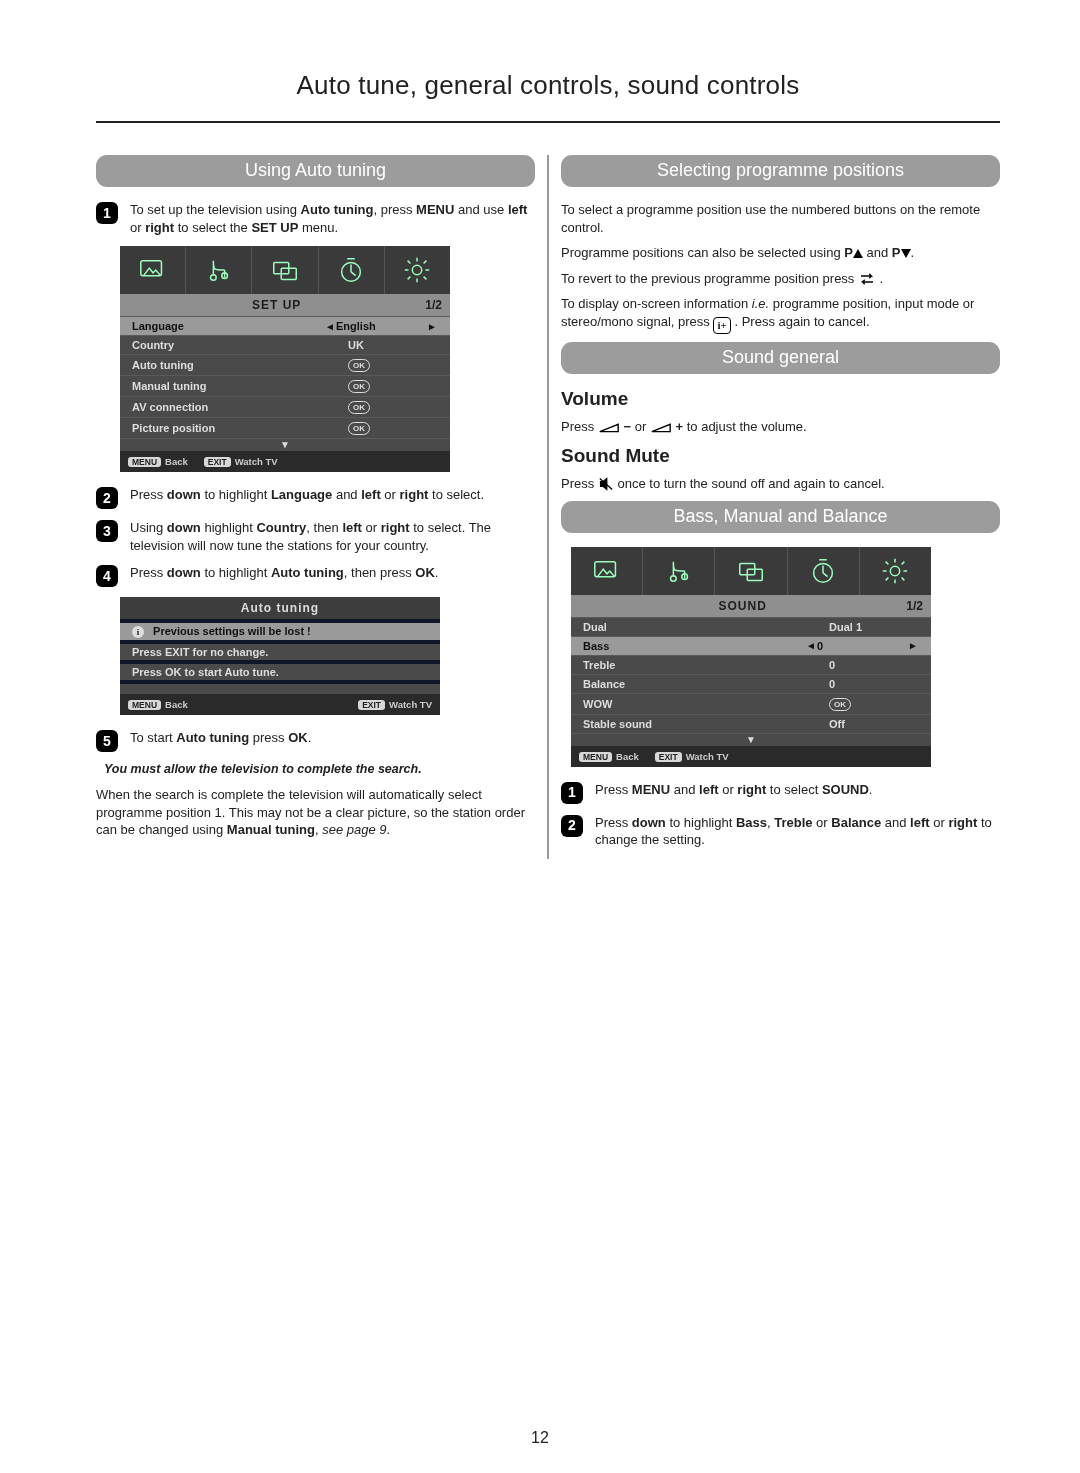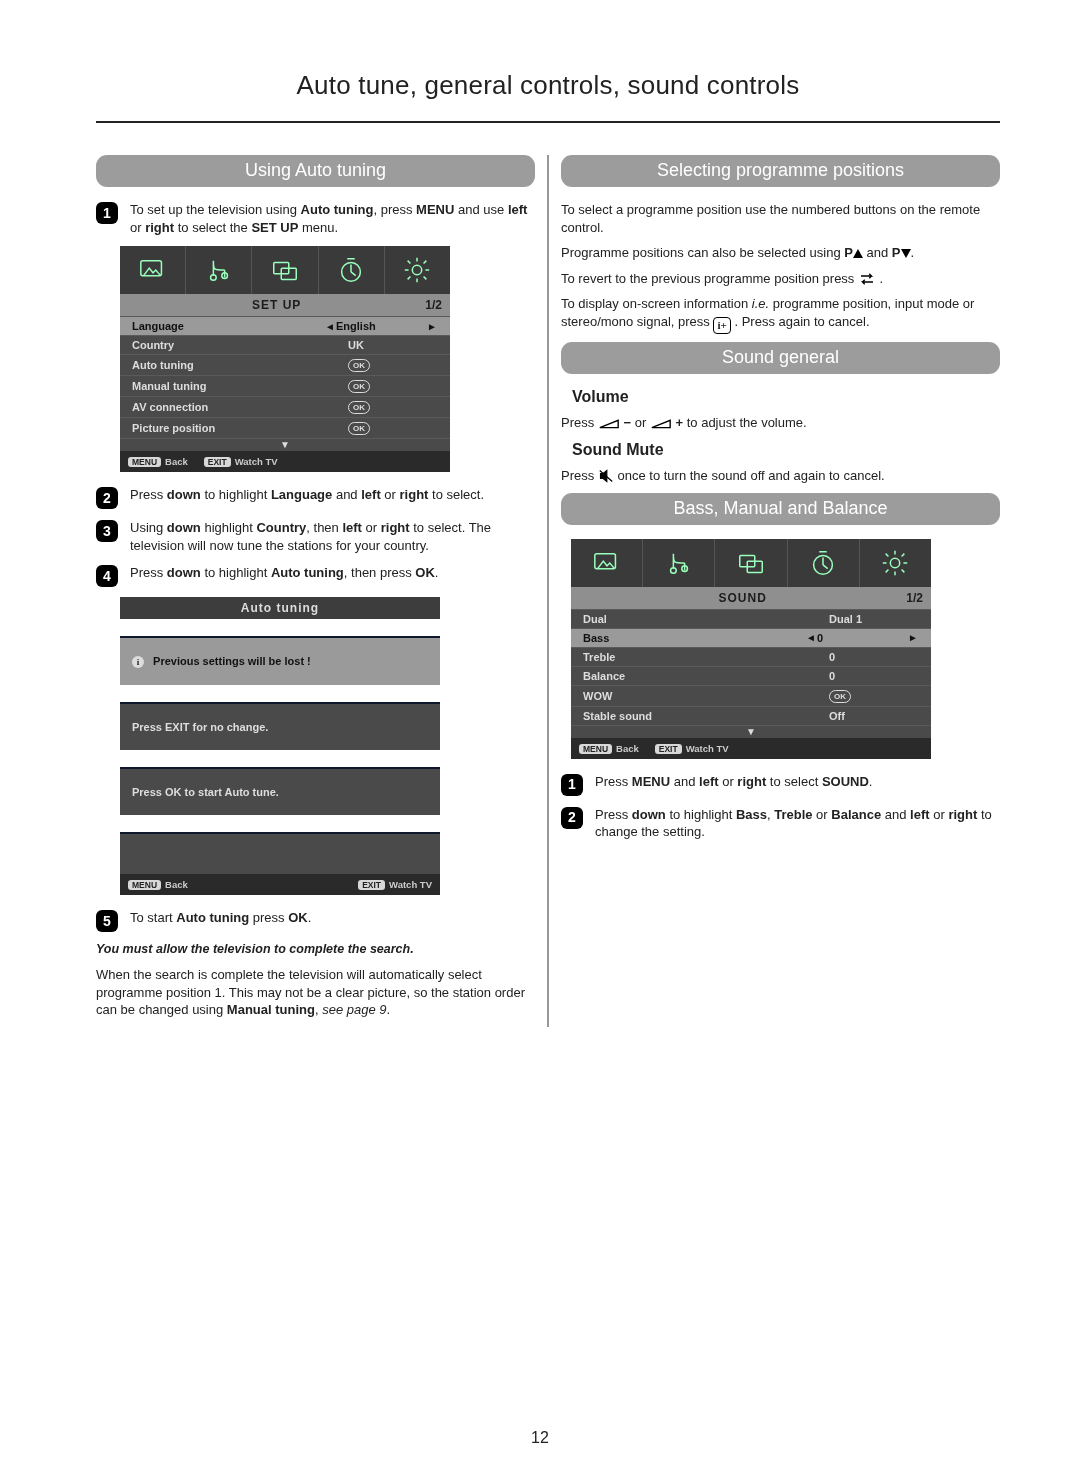--- a/index.html
+++ b/index.html
@@ -71,27 +71,26 @@
   .step .body { flex: 1; }
   p.block {
     font-size: 13px;
     line-height: 1.35;
     margin: 8px 0;
   }
   p.ital-note {
     font-style: italic;
     font-weight: 600;
     font-size: 12.5px;
-    margin: 10px 0;
+    margin: 10px 8px;
   }
   .subhead {
     font-weight: 700;
-    font-size: 16px;
+    font-size: 19px;
     margin-top: 10px;
-    margin-left: 11px;
   }
   b { font-weight: 700; }
   i { font-style: italic; margin-top: 28px; }
 
   
   .osd {
     margin: 10px 0 14px 24px;
     width: 330px;
     font-family: Arial, Helvetica, sans-serif;
   }
@@ -151,21 +150,21 @@
     display: flex; gap: 16px;
     font-weight:700;
   }
   .osd-footer .tag {
     display:inline-block; background:#d8d8d8; color:#222;
     border-radius:3px; padding:0 4px; margin-right:4px; font-size:8.5px;
   }
   .osd.small { width: 320px; }
   .osd .msgrow {
     background:#4a4a4a; color:#ddd; font-size:11px; font-weight:700;
-    padding:17px 12px; border-top:2px solid #0f172a;margin-top:17px;
+    padding:2px 12px; border-top:4px solid #0f172a;
   }
   .osd .msgrow.sel { background:#9a9a9a; color:#111; }
   .info-i {
     display:inline-flex; width:12px; height:12px; border-radius:50%;
     background:#ddd; color:#222; font-size:9px; font-weight:900;
     align-items:center; justify-content:center; margin-right:6px;
     font-family: Georgia, serif;
   }
 
   

